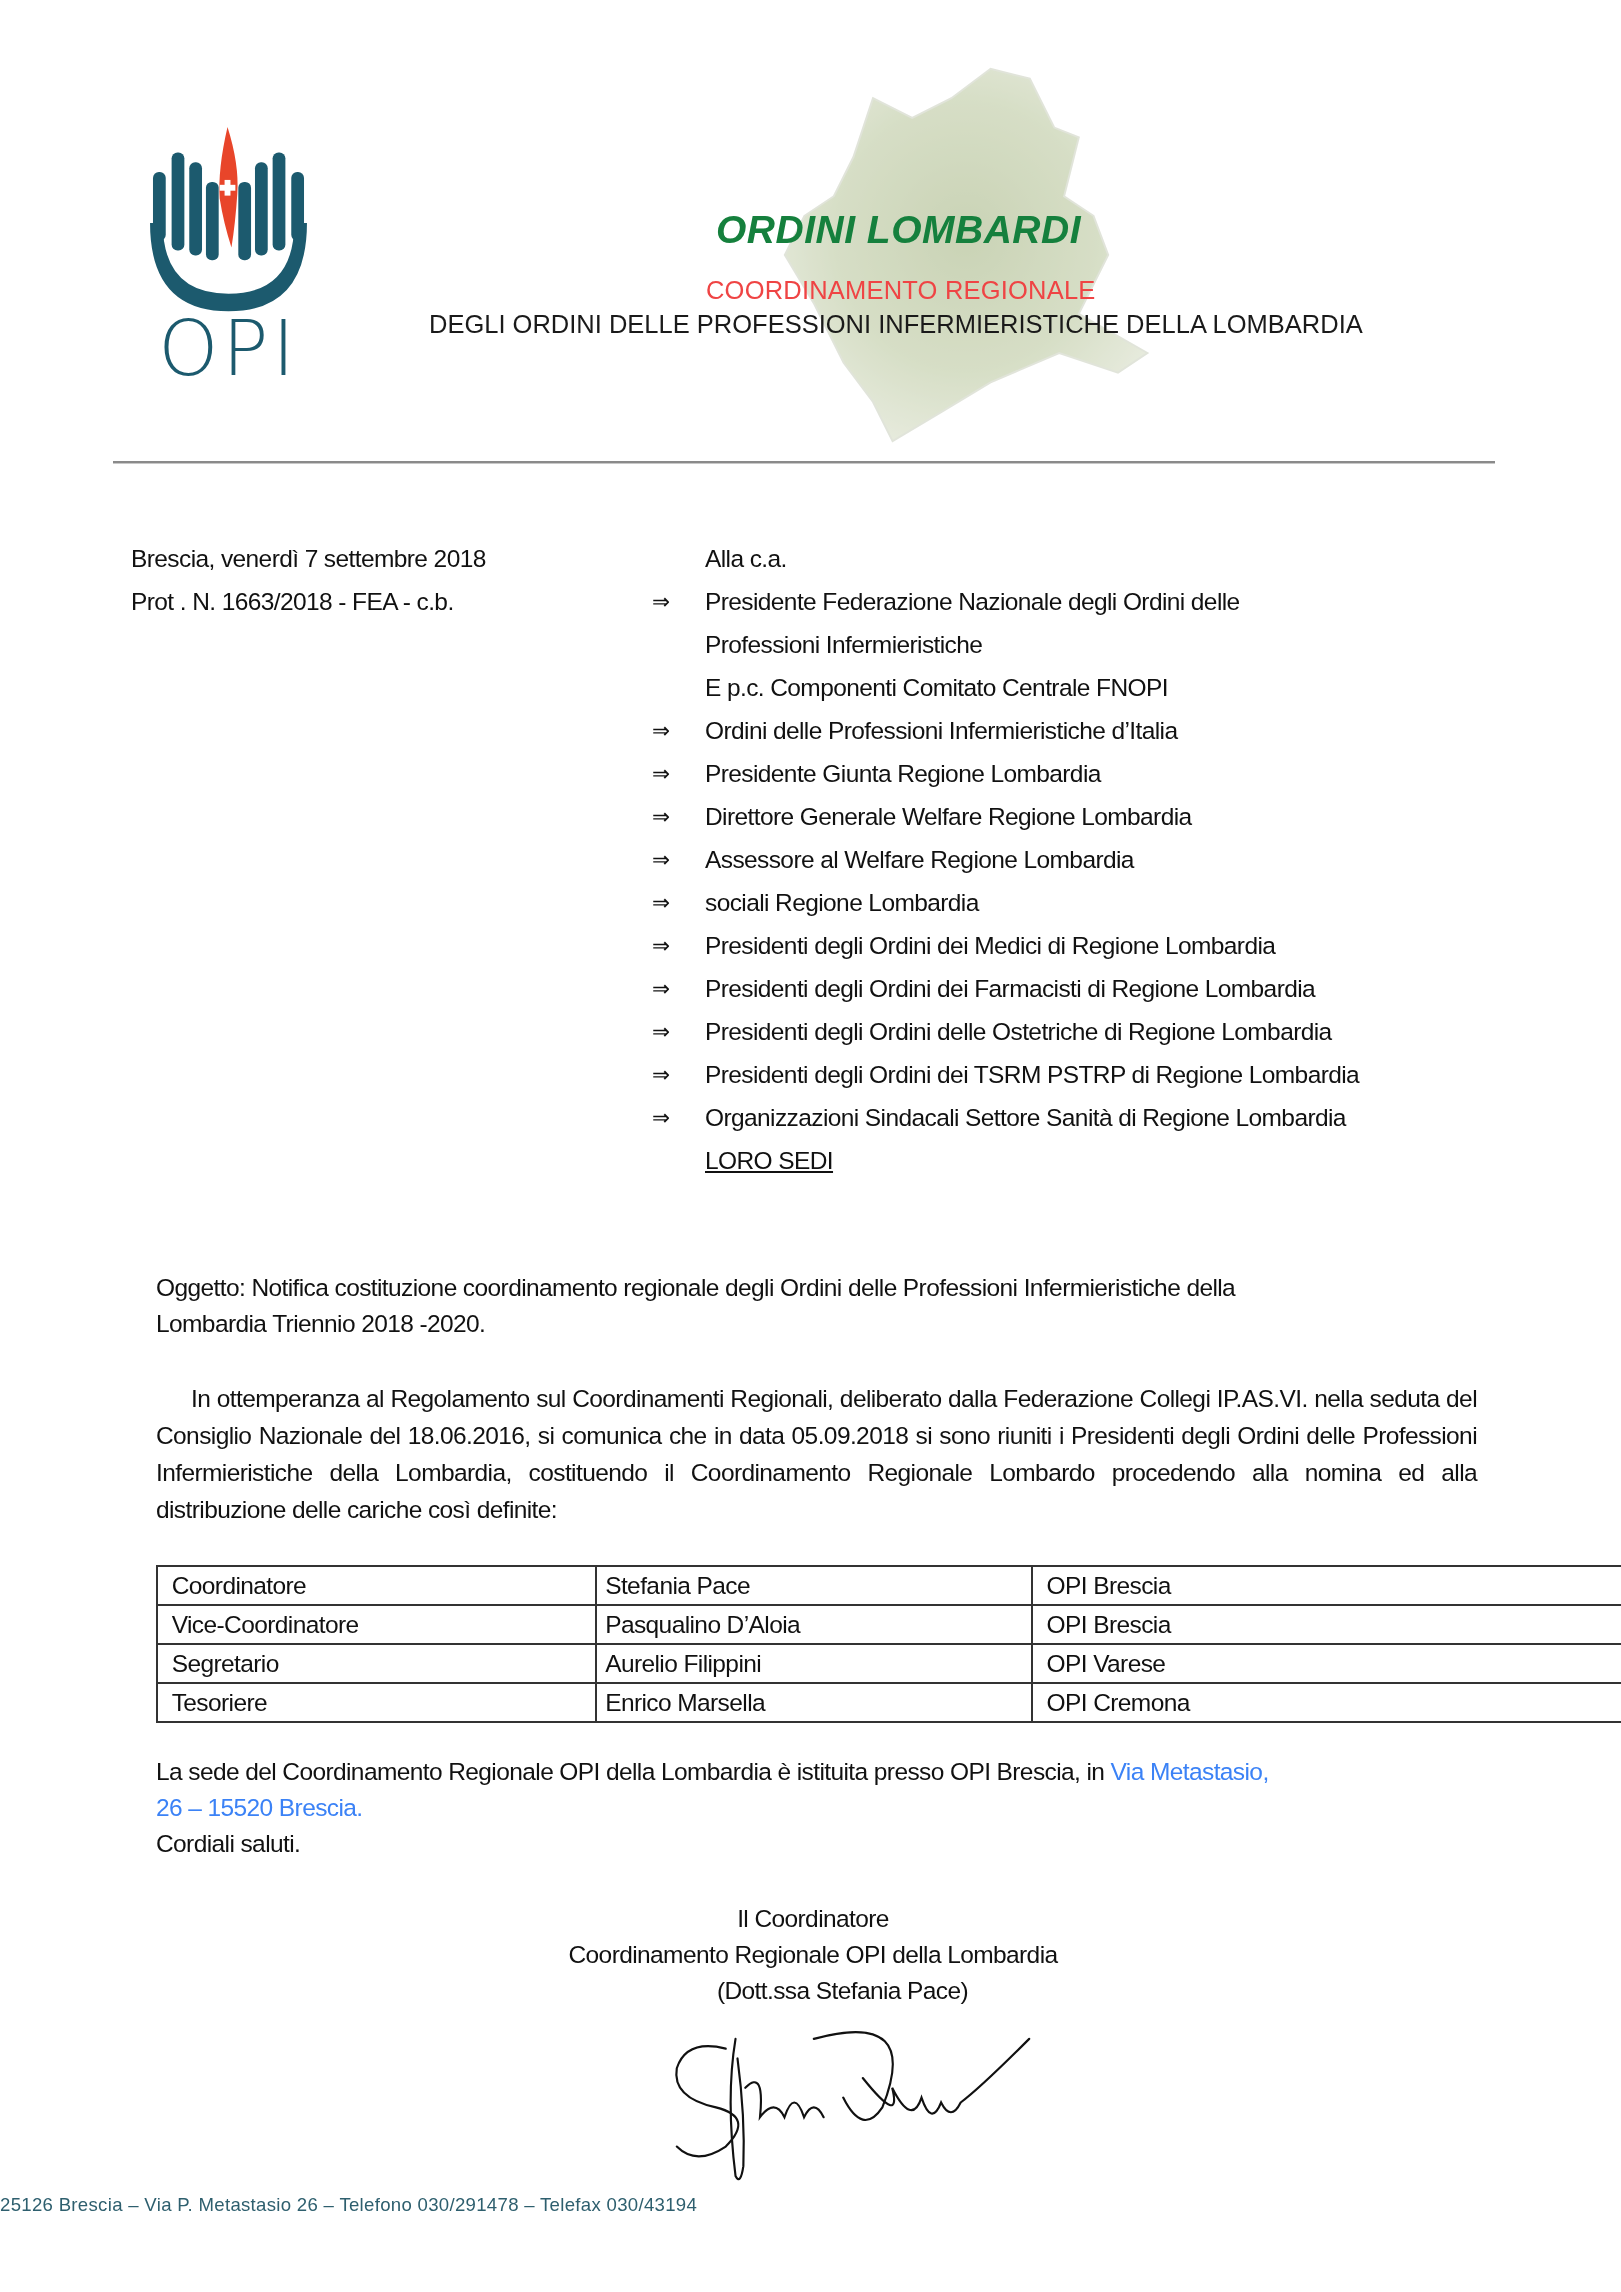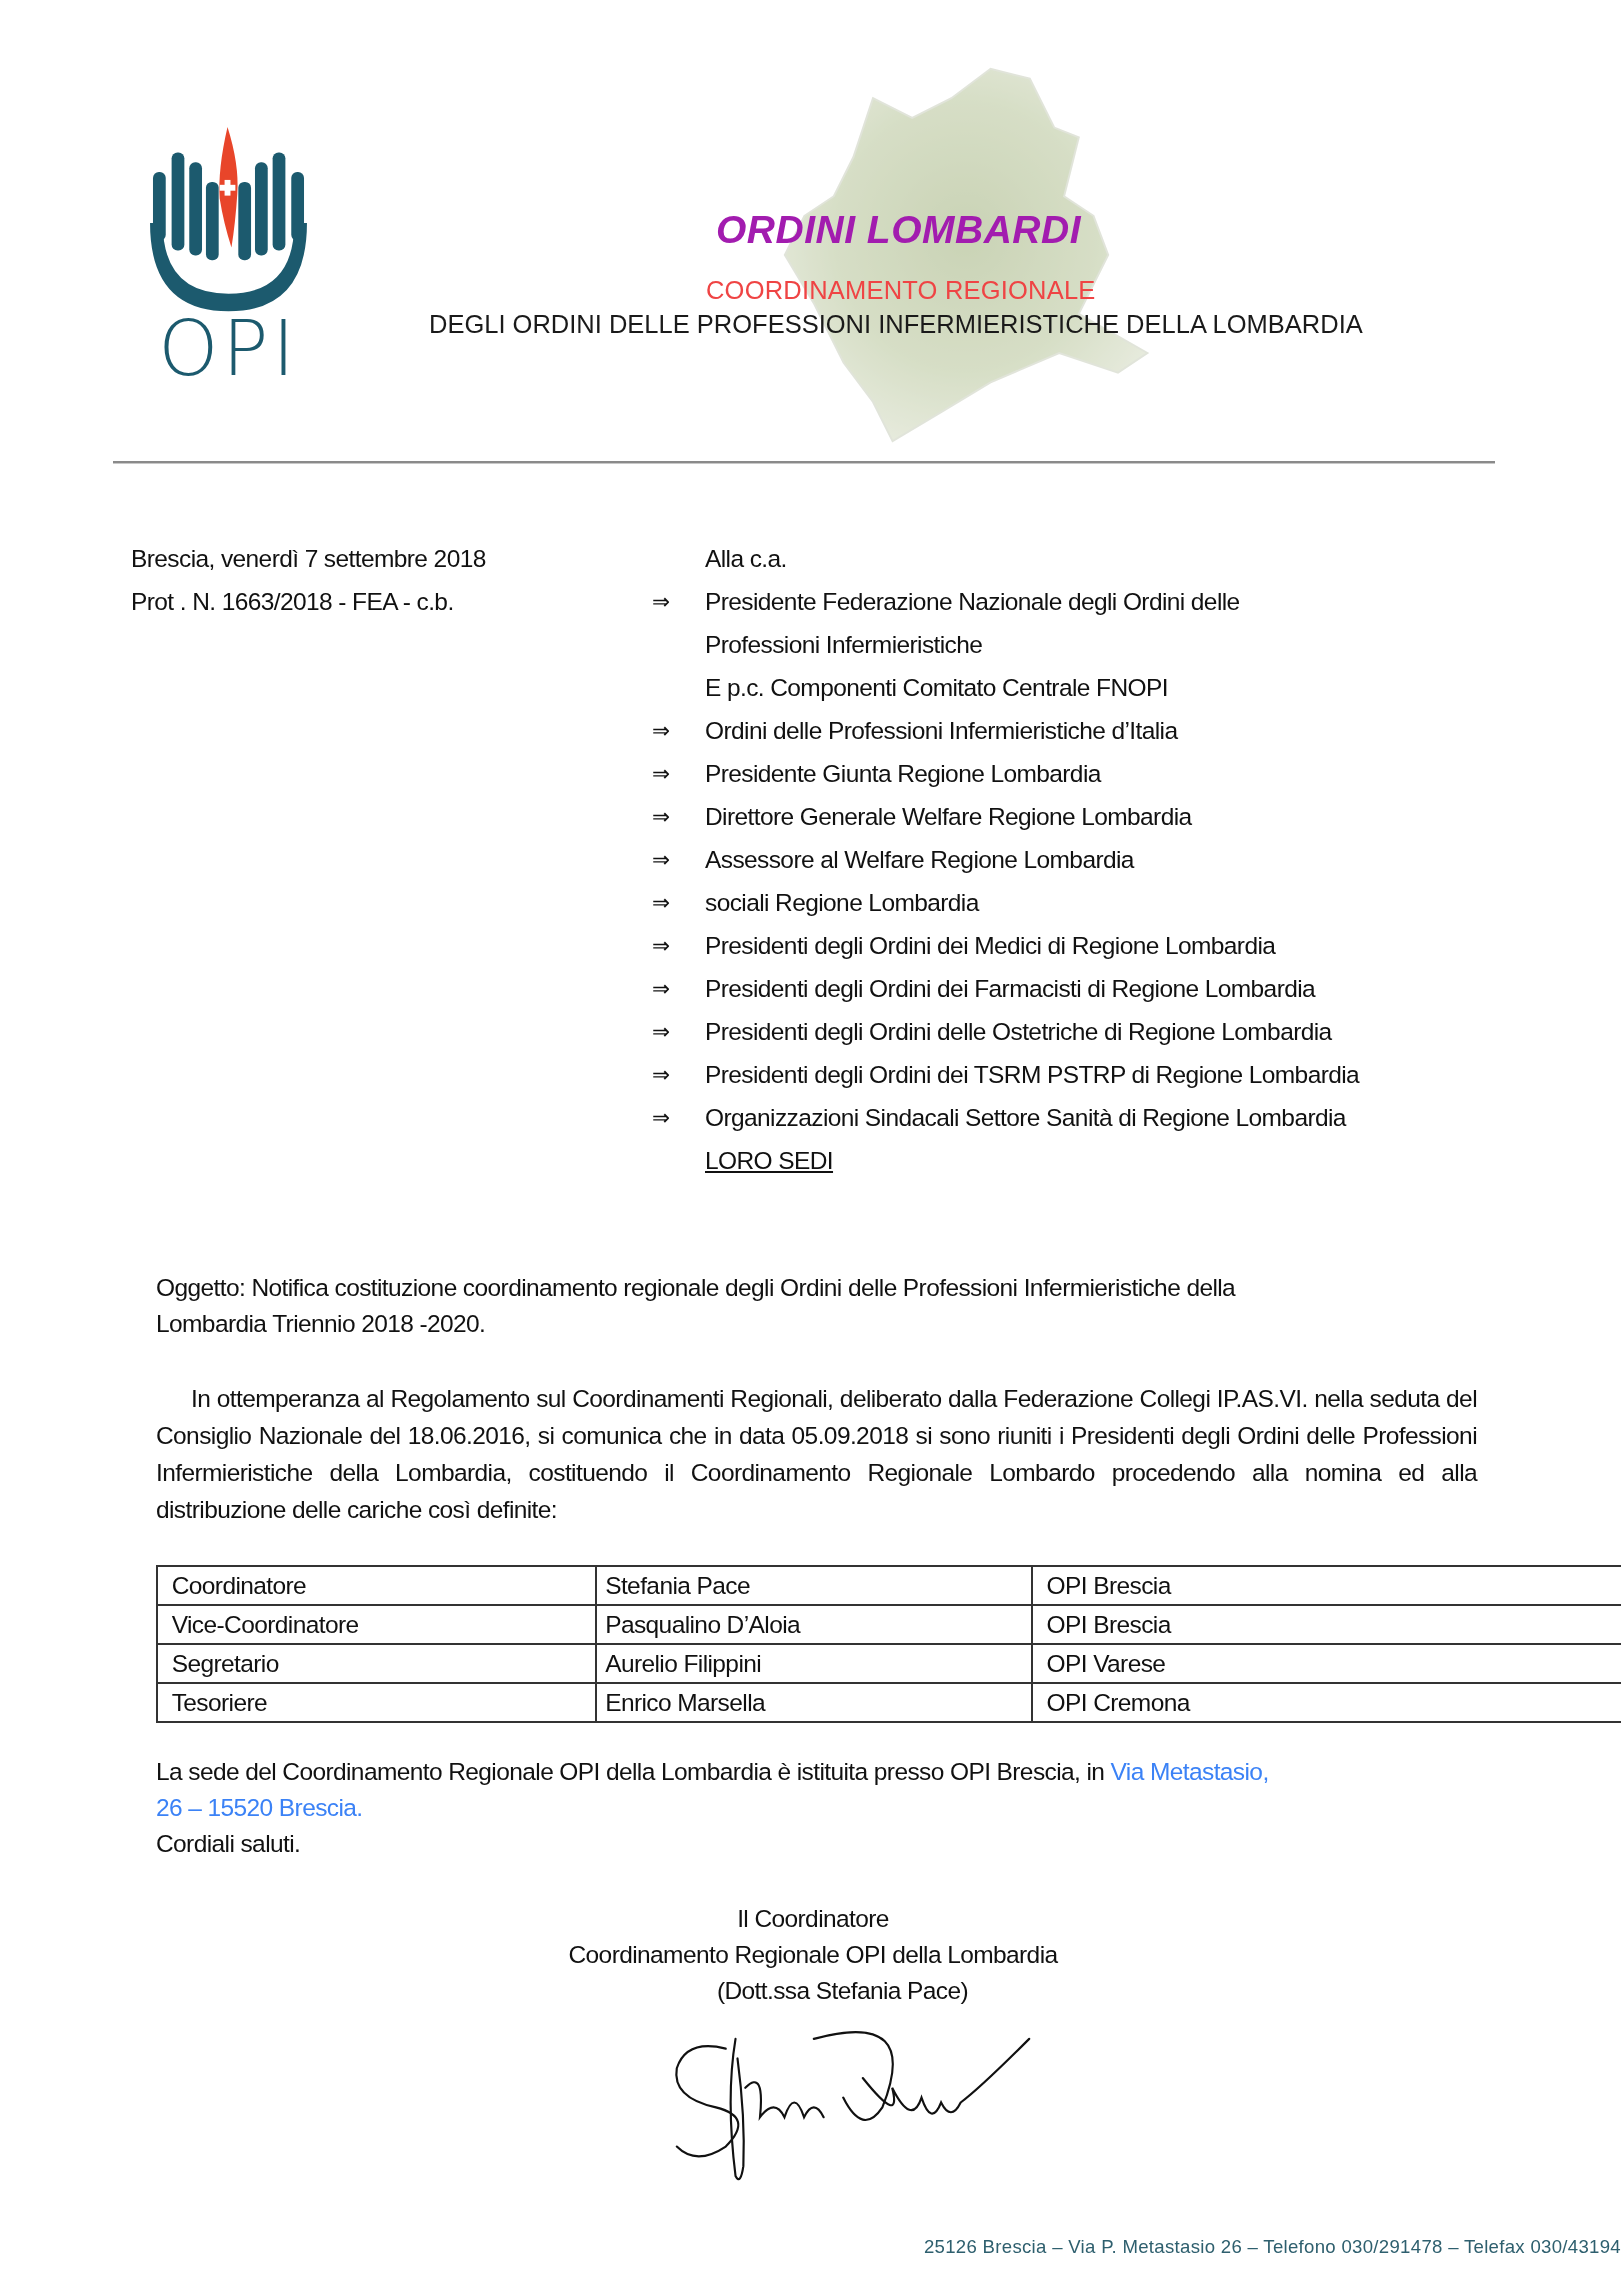--- a/index.html
+++ b/index.html
@@ -3,21 +3,21 @@
 <meta charset="utf-8">
 <style>
   html, body { margin:0; padding:0; background:#ffffff; }
   body { width:1621px; height:2293px; position:relative; overflow:hidden; color:#111; font-family:"Liberation Sans", sans-serif; }
   .page { position:absolute; left:0; top:0; width:1621px; height:2293px; }
   .body-text { font-family:"Liberation Sans", sans-serif; font-size:24.5px; letter-spacing:-0.6px; }
 
   
   .logo { position:absolute; left:145px; top:125px; width:167px; height:255px; }
   .map { position:absolute; left:765px; top:59px; width:412px; height:392px; opacity:0.55; }
-  .title { position:absolute; left:716px; top:208px; font-size:39px; font-weight:bold; font-style:italic; color:#a21caf; letter-spacing:0.5px; }
+  .title { position:absolute; left:716px; top:208px; font-size:39px; font-weight:bold; font-style:italic; color:#15803d; letter-spacing:0.5px; }
   .subtitle1 { position:absolute; left:706px; top:276px; font-size:25.5px; color:#ef4444; letter-spacing:0.2px; }
   .subtitle2 { position:absolute; left:429px; top:310px; font-size:25.5px; color:#1a1a1a; letter-spacing:0px; }
   .rule { position:absolute; left:113px; top:461px; width:1382px; height:2px; background:#8a8a8a; border-bottom:1px solid #c8c8c8; }
 
   
   .meta { position:absolute; left:131px; top:537px; line-height:43px; }
   
   .recipients { position:absolute; left:652px; top:537px; width:882px; }
   .rec-row { position:relative; padding-left:53px; line-height:43px; }
   .rec-row .arrow { position:absolute; left:0; top:0; width:39px; font-family:"DejaVu Sans", sans-serif; font-size:21.6px; }
@@ -30,21 +30,21 @@
   table.roles { position:absolute; left:156px; top:1565px; width:1528px; border-collapse:collapse; }
   table.roles td { border:2px solid #333; padding:2px 13.7px 2px 13.7px; height:33px; line-height:31px; }
   table.roles td:nth-child(1) { width:410px; }
   table.roles td:nth-child(2) { width:412px; padding-left:7.8px; }
 
   .sede { position:absolute; left:156px; top:1754px; width:1321px; line-height:36px; }
   .gray { color:#3b82f6; }
 
   .sign { position:absolute; left:529px; top:1901px; width:568px; text-align:center; line-height:36px; }
   .signature { position:absolute; left:667px; top:2019px; width:372px; height:167px; }
-  .footer { position:absolute; left:0; top:2194px; width:1621px; text-align:right; font-size:18.6px; color:#2e5f6e; letter-spacing:0.3px;margin-top:42px; }
+  .footer { position:absolute; left:0; top:2194px; width:1621px; text-align:left; font-size:18.6px; color:#2e5f6e; letter-spacing:0.3px; }
 </style>
 </head>
 <body>
 
 <div class="page">
 
   <svg class="logo" viewBox="0 0 170 260">
     <g fill="#1c5a6e">
       <rect x="8" y="48" width="13" height="70" rx="6"></rect>
       <rect x="27" y="28" width="13" height="100" rx="6"></rect>

